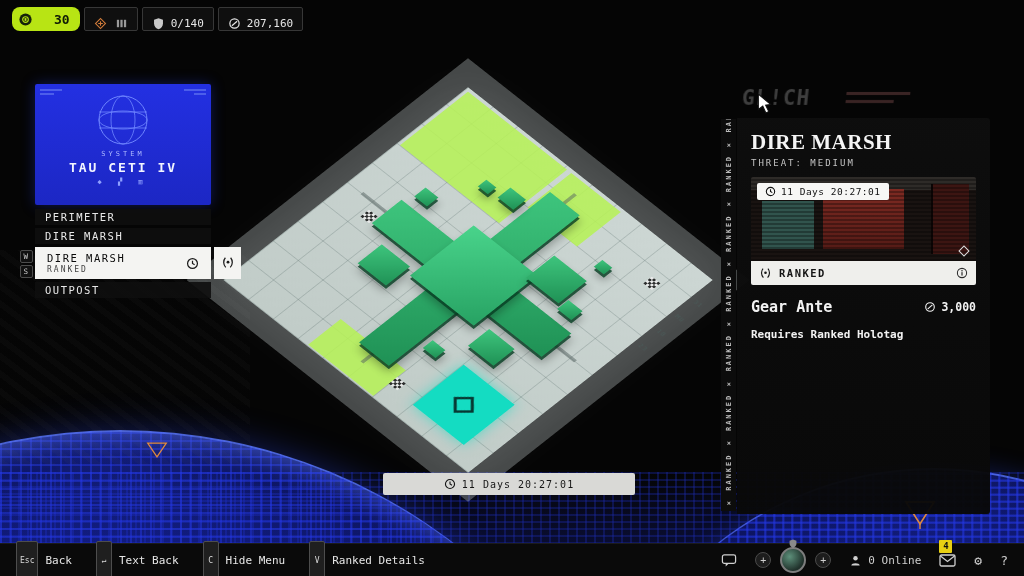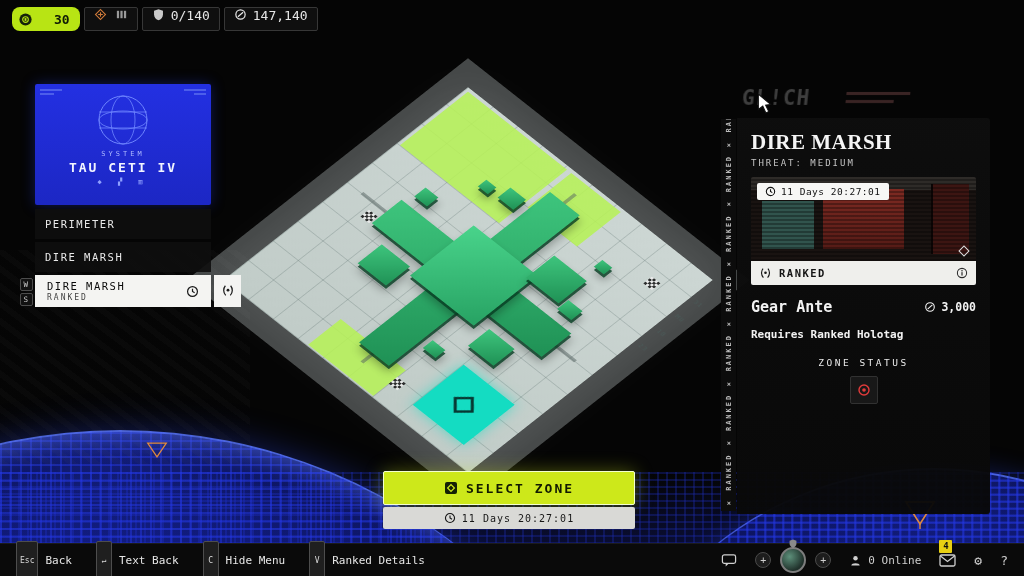--- a/index.html
+++ b/index.html
@@ -39,43 +39,43 @@
     background:repeating-linear-gradient(37deg, rgba(70,70,70,.14) 0 6px, rgba(18,18,18,.05) 6px 14px);
   }
 
   
   .topbar { position:absolute; left:12px; top:7px; z-index:30; display:flex; gap:4px; align-items:stretch; height:24px; }
   .level-badge {
     display:flex; align-items:center; gap:21px; padding:0 10px 0 6px;
     background:#b8e414; color:#111d05; border-radius:8px; font-weight:bold; font-size:13px; cursor:pointer;
   }
   .hud-box {
-    display:flex; align-items:flex-start; gap:6px; padding:0 9px;
-    background:rgba(18,18,18,.85); border:1px solid #373737; border-radius:2px; font-size:13px; color:#e6e6e6;
+    display:flex; align-items:flex-end; gap:6px; padding:0 9px;
+    background:rgba(18,18,18,.85); border:1px solid #373737; border-radius:2px; font-size:11px; color:#e6e6e6;
   }
   .hud-box.icons { gap:8px; }
 
   
   .sidebar { position:absolute; left:35px; top:84px; width:176px; z-index:10; }
   .system-card {
     position:relative; height:121px; background:linear-gradient(#2330e2,#1c27c4);
     border-radius:2px; overflow:hidden; text-align:center; padding-top:6px;
     box-shadow:0 0 14px rgba(35,60,230,.35);
   }
   .sys-label { font-size:7px; letter-spacing:3px; color:#aeb9ff; margin-top:2px; }
   .sys-name { font-size:13px; font-weight:bold; letter-spacing:2px; color:#f2f4ff; margin-top:2px; }
   .sys-icons { font-size:7px; letter-spacing:6px; color:#8fa0ff; margin-top:3px; }
   .corner-marks { position:absolute; width:22px; height:10px; opacity:.7; }
   .corner-marks i { display:block; height:2px; background:#5f72f0; margin-bottom:2px; }
   .cm-tl { left:5px; top:5px; } .cm-tr { right:5px; top:5px; }
 
   .zone-list { margin-top:4px; display:flex; flex-direction:column; gap:3px; }
   .zone-item {
     position:relative; background:rgba(14,14,14,.9); color:#e8e8e8;
-    font-size:10.5px; letter-spacing:1.5px; padding:9px 10px; cursor:pointer;
+    font-size:10.5px; letter-spacing:1.5px; padding:2px 10px; cursor:pointer;
   }
   .zone-item.selected {
     background:#f4f4f2; color:#0a0a0a; padding:5px 8px 5px 12px; display:flex; align-items:center;
   }
   .z-labels { display:flex; flex-direction:column; line-height:1.2; }
   .z-labels .sub { font-size:8px; letter-spacing:2px; color:#444; }
   .zone-item.selected .row-clock { margin-left:auto; margin-right:4px; }
   .ranked-chip {
     position:absolute; right:-30px; top:0; width:27px; height:100%;
     background:#f4f4f2; display:flex; align-items:center; justify-content:center;
@@ -246,21 +246,21 @@
       <svg width="13" height="13" viewBox="0 0 16 16">
         <path d="M8 1.5 L13.5 3.5 V8 C13.5 11.8 11 14 8 15 C5 14 2.5 11.8 2.5 8 V3.5 Z" fill="#c9c9c9"></path>
       </svg>
       <span>0/140</span>
     </div>
     <div class="hud-box">
       <svg width="13" height="13" viewBox="0 0 14 14">
         <circle cx="7" cy="7" r="5" fill="none" stroke="#e8e8e8" stroke-width="1.3"></circle>
         <path d="M4.2 9.4 L9.8 4.6" stroke="#e8e8e8" stroke-width="1.3"></path>
       </svg>
-      <span>147,140</span>
+      <span>207,160</span>
     </div>
   </header>
 
   <aside class="sidebar">
     <div class="system-card">
       <div class="corner-marks cm-tl">
           <i></i>
           <i style="width:14px"></i>
         </div>
       <div class="corner-marks cm-tr">
@@ -298,20 +298,23 @@
           <circle cx="7" cy="7" r="5.3" fill="none" stroke="#1a1a1a" stroke-width="1.3"></circle>
           <path d="M7 4 V7 L9.3 8.4" fill="none" stroke="#1a1a1a" stroke-width="1.3"></path>
         </svg>
         <div class="ranked-chip">
           <svg width="14" height="14" viewBox="0 0 16 16">
             <path d="M5 2 C2.4 5 2.4 10 5.4 13" fill="none" stroke="#1a1a1a" stroke-width="1.4"></path>
             <path d="M11 2 C13.6 5 13.6 10 10.6 13" fill="none" stroke="#1a1a1a" stroke-width="1.4"></path>
             <circle cx="8" cy="7" r="1.6" fill="#1a1a1a"></circle>
           </svg>
         </div>
+      </div>
+      <div class="zone-item">
+        <span>OUTPOST</span>
       </div>
     </nav>
   </aside>
 
   <div class="map-scene">
     <div class="map-plane">
       <div class="patch" style="left:4px;top:4px;width:140px;height:96px"></div>
       <div class="patch" style="left:150px;top:4px;width:70px;height:62px"></div>
       <div class="patch" style="left:118px;top:298px;width:92px;height:46px"></div>
 
@@ -348,27 +351,20 @@
 
   <svg class="tri-marker" style="left:146px;top:440px" width="22" height="20" viewBox="0 0 26 22">
     <polygon points="2,3 24,3 13,19" fill="none" stroke="#e08a3f" stroke-width="1.5"></polygon>
   </svg>
   <svg class="tri-marker" style="left:903px;top:498px" width="34" height="32" viewBox="0 0 34 32">
     <polygon points="3,4 31,4 17,26" fill="none" stroke="#e08a3f" stroke-width="1.6"></polygon>
     <path d="M17 26 V31" stroke="#e08a3f" stroke-width="1.4"></path>
   </svg>
 
   <div class="select-zone-wrap">
-    <button class="select-zone-btn">
-      <svg width="14" height="14" viewBox="0 0 14 14">
-        <rect x="1" y="1" width="12" height="12" rx="2" fill="#152005"></rect>
-        <rect x="4.6" y="4.6" width="4.8" height="4.8" fill="none" stroke="#cde81a" stroke-width="1.2" transform="rotate(45 7 7)"></rect>
-      </svg>
-      <span>SELECT ZONE</span>
-    </button>
     <div class="zone-timer">
       <svg width="12" height="12" viewBox="0 0 14 14">
         <circle cx="7" cy="7" r="5.3" fill="none" stroke="#161616" stroke-width="1.3"></circle>
         <path d="M7 4 V7 L9.3 8.4" fill="none" stroke="#161616" stroke-width="1.3"></path>
       </svg>
       <span>11 Days 20:27:01</span>
     </div>
   </div>
 
   <div class="glitch-logo">
@@ -424,29 +420,20 @@
         <svg width="12" height="12" viewBox="0 0 14 14">
           <circle cx="7" cy="7" r="5" fill="none" stroke="#f2f2f2" stroke-width="1.3"></circle>
           <path d="M4.2 9.4 L9.8 4.6" stroke="#f2f2f2" stroke-width="1.3"></path>
         </svg>
         <span>3,000</span>
       </span>
     </div>
 
     <div class="holo-title">Requires Ranked Holotag</div>
 
-    <div class="zone-status">
-      <div class="zs-label">ZONE STATUS</div>
-      <div class="zs-tile">
-        <svg width="14" height="14" viewBox="0 0 14 14">
-          <circle cx="7" cy="7" r="5" fill="none" stroke="#e23b3b" stroke-width="1.4"></circle>
-          <circle cx="7" cy="7" r="1.8" fill="#e23b3b"></circle>
-        </svg>
-      </div>
-    </div>
   </aside>
 
   <footer class="bottombar">
     <div class="hints">
       <div class="hint">
         <span class="key">Esc</span>
         <span>Back</span>
       </div>
       <div class="hint">
         <span class="key">↵</span>

